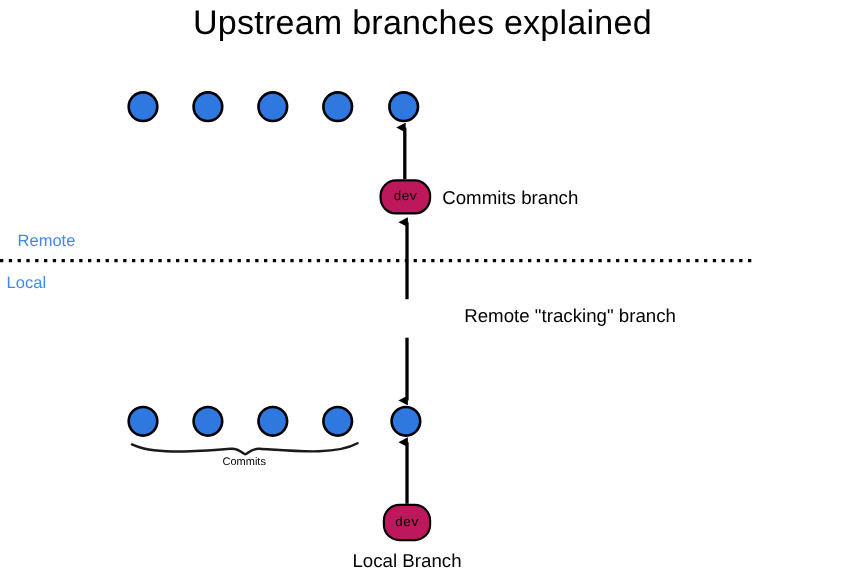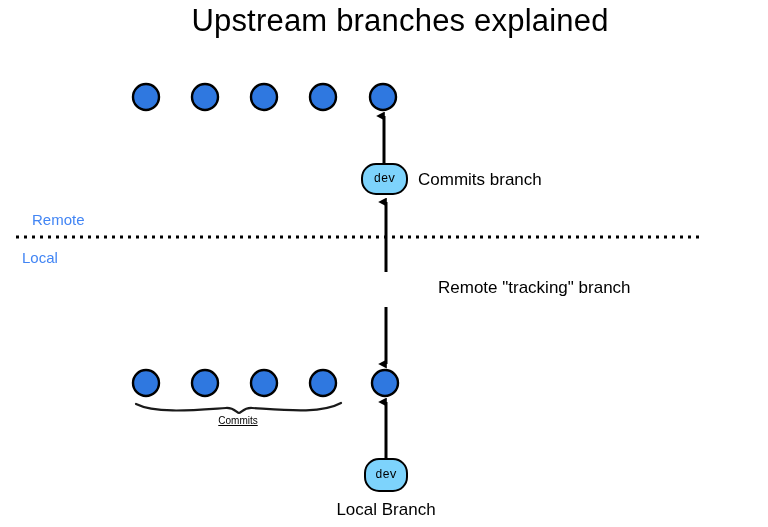--- a/index.html
+++ b/index.html
@@ -9,21 +9,20 @@
   }
   body {
     font-family: "Liberation Sans", sans-serif;
   }
   #canvas {
     position: relative;
     width: 684px;
     height: 527px;
     background: #ffffff;
     overflow: hidden;
-    margin-left: 16px;
   }
   #diagram-svg {
     position: absolute;
     left: 0;
     top: 0;
     width: 768px;
     height: 527px;
   }
   .title {
     position: absolute;
@@ -42,21 +41,21 @@
     font-size: 15px;
     color: #4285f4;
     font-family: "Liberation Sans", sans-serif;
     white-space: nowrap;
   }
   #zone-remote { left: 16px; top: 211px; }
   #zone-local  { left: 6px; top: 249px; text-align: center; }
 
   .node-box {
     position: absolute;
-    background: #7dd3fc;
+    background: #be185d;
     border: 2px solid #000000;
     border-radius: 15px;
     display: flex;
     align-items: center;
     justify-content: center;
     box-sizing: border-box;
     font-family: "Liberation Mono", monospace;
     font-size: 12px;
     color: #000000;
     font-weight: 500;
@@ -82,21 +81,20 @@
   }
   #label-commits {
     position: absolute;
     left: 122px;
     top: 415px;
     width: 200px;
     text-align: center;
     font-size: 10px;
     color: #000000;
     font-family: "Liberation Sans", sans-serif;
-    text-decoration: underline;
   }
 </style>
 </head>
 <body>
 
 <div id="canvas">
 
   <svg id="diagram-svg" viewBox="0 0 768 527" xmlns="http://www.w3.org/2000/svg">
     <defs>
       <marker id="arrowhead-up" markerWidth="9" markerHeight="9" refX="4.5" refY="8.2" orient="auto" markerUnits="userSpaceOnUse">

